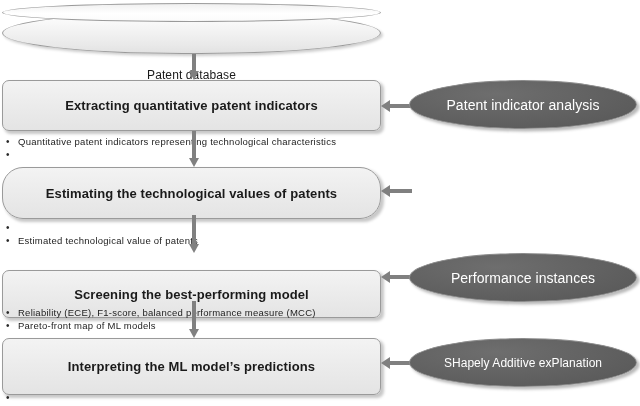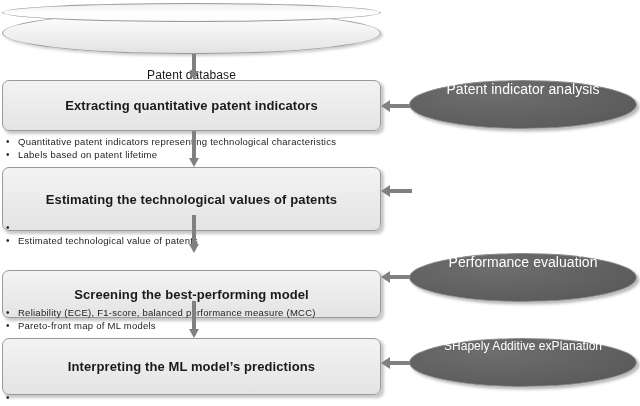--- a/index.html
+++ b/index.html
@@ -80,36 +80,37 @@
   }
   .pbox-label {
     font-size: 13px;
     color: #1a1a1a;
     text-align: center;
     letter-spacing: 0.1px;
     white-space: nowrap;
     font-weight: bold;
   }
   #pbox-0 { top: 80px;  height: 51px; }
-  #pbox-1 { top: 167px; height: 64px; }
+  #pbox-1 { top: 167px; height: 52px; border-radius: 21px; }
   #pbox-2 { top: 270px; height: 48px; }
   #pbox-3 { top: 338px; height: 57px; }
 
   
   .ellipse {
     position: absolute;
     left: 409px;
     width: 228px;
     height: 49px;
     box-sizing: border-box;
     background: radial-gradient(ellipse at 38% 28%, #6e6e6e 0%, #636363 45%, #565656 100%);
     border: 1px solid #8c8c8c;
     border-radius: 50%;
     box-shadow: 2.5px 2.5px 3px rgba(0,0,0,0.28);
     display: flex;
+    align-items: center;
     justify-content: center;
   }
   .ellipse-label {
     font-size: 14px;
     color: #ffffff;
     text-align: center;
     white-space: nowrap;
     letter-spacing: 0.05px;
   }
   #ellipse-0 { top: 80px; }
@@ -233,21 +234,20 @@
   <div class="ellipse" id="ellipse-0">
     <span class="ellipse-label">Patent indicator analysis</span>
   </div>
   <div class="bullets" id="bullets-0">
     <div class="bullet-row">
       <span class="bullet-dot">•</span>
       <span class="bullet-text">Quantitative patent indicators representing technological characteristics</span>
     </div>
     <div class="bullet-row">
       <span class="bullet-dot">•</span>
-      <span class="bullet-text">Labels based on patent lifetime</span>
     </div>
   </div>
 
   <div class="v-arrow" id="varrow-1">
     <div class="shaft"></div>
     <div class="head"></div>
   </div>
 
   <div class="pbox" id="pbox-1">
     <span class="pbox-label">Estimating the technological values of patents</span>
@@ -272,21 +272,21 @@
   </div>
 
   <div class="pbox" id="pbox-2">
     <span class="pbox-label">Screening the best-performing model</span>
   </div>
   <div class="h-arrow" id="harrow-2">
     <div class="shaft"></div>
     <div class="head"></div>
   </div>
   <div class="ellipse" id="ellipse-2">
-    <span class="ellipse-label">Performance evaluation</span>
+    <span class="ellipse-label">Performance instances</span>
   </div>
   <div class="bullets" id="bullets-2">
     <div class="bullet-row">
       <span class="bullet-dot">•</span>
       <span class="bullet-text">Reliability (ECE), F1-score, balanced performance measure (MCC)</span>
     </div>
     <div class="bullet-row">
       <span class="bullet-dot">•</span>
       <span class="bullet-text">Pareto-front map of ML models</span>
     </div>

